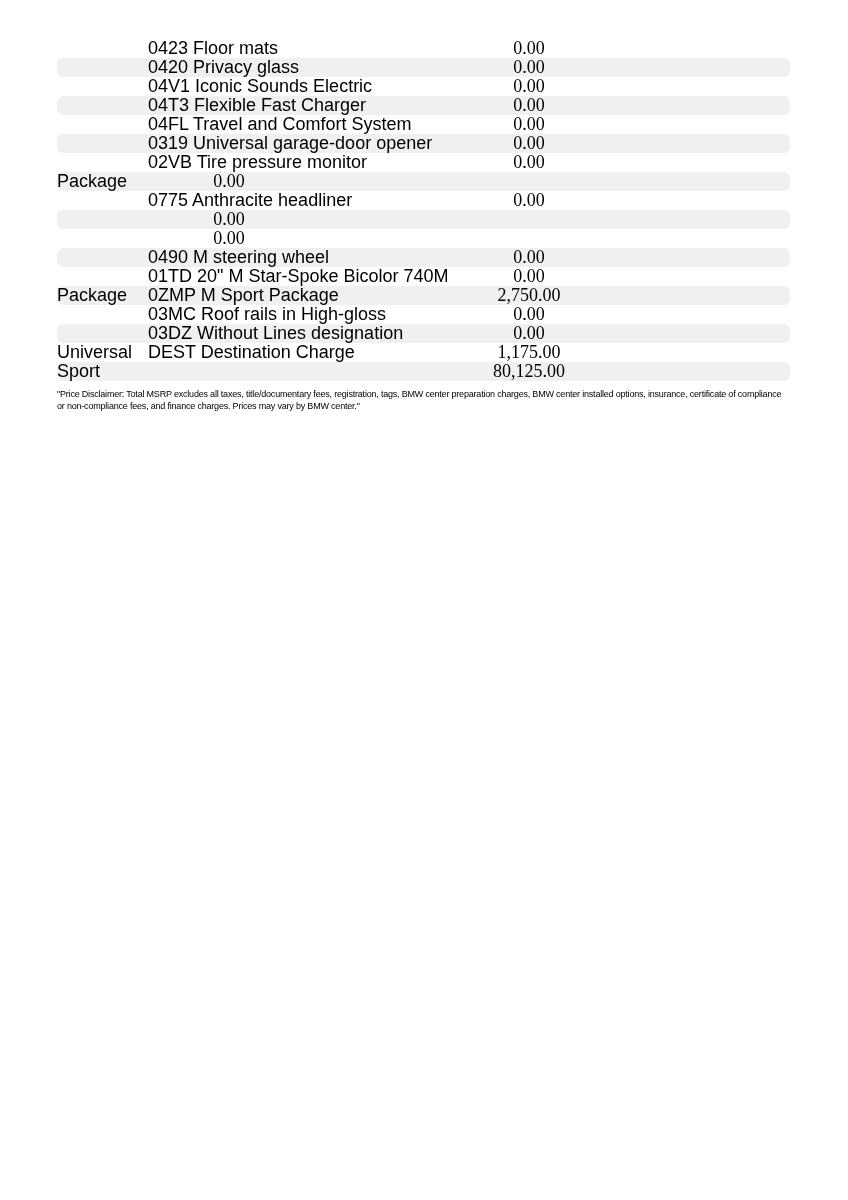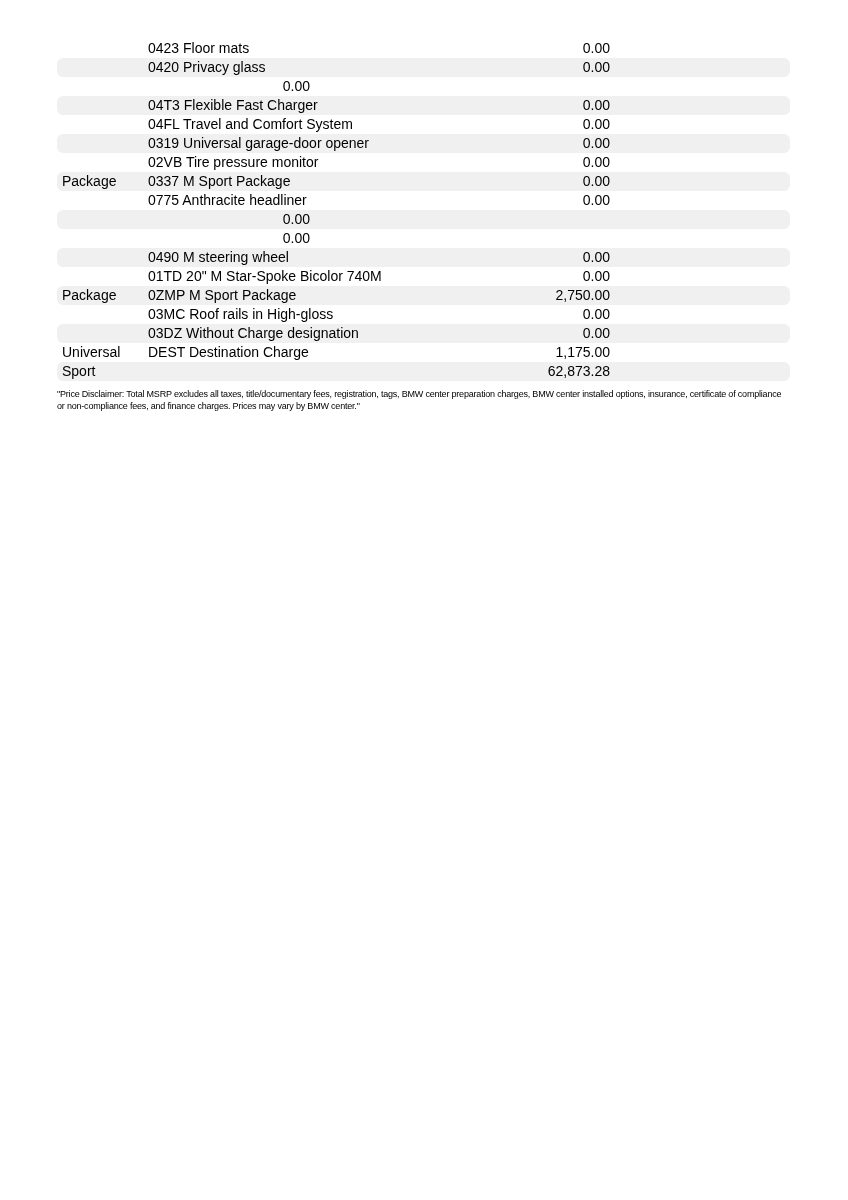--- a/index.html
+++ b/index.html
@@ -23,43 +23,43 @@
   .price-table {
     position: absolute;
     top: 39px;
     left: 57px;
     width: 733px;
   }
   .row {
     display: flex;
     align-items: center;
     height: 19px;
-    font-size: 14px;
+    font-size: 18px;
     line-height: 19px;
     background: #ffffff;
   }
   .row.alt {
     background: var(--stripe, #f0f0f0);
     border-radius: 6px;
   }
   .cell {
     white-space: nowrap;
     overflow: hidden;
   }
   .cell.cat {
     width: 91px;
-    padding-left: 5px;
     box-sizing: border-box;
   }
   .cell.item {
     width: 300px;
   }
   .cell.price {
     width: 162px;
-    text-align: right;
+    text-align: center;
+    font-family: Liberation Serif, serif;
   }
   .cell.filler {
     flex: 1;
   }
   .disclaimer {
     position: absolute;
     top: 389px;
     left: 57px;
     width: 730px;
     font-size: 9px;
@@ -82,20 +82,21 @@
         <div class="cell filler"></div>
       </div>
       <div class="row alt">
         <div class="cell cat"></div>
         <div class="cell item">0420 Privacy glass</div>
         <div class="cell price">0.00</div>
         <div class="cell filler"></div>
       </div>
       <div class="row">
         <div class="cell cat"></div>
+        <div class="cell item">04V1 Iconic Sounds Electric</div>
         <div class="cell price">0.00</div>
         <div class="cell filler"></div>
       </div>
       <div class="row alt">
         <div class="cell cat"></div>
         <div class="cell item">04T3 Flexible Fast Charger</div>
         <div class="cell price">0.00</div>
         <div class="cell filler"></div>
       </div>
       <div class="row">
@@ -111,21 +112,20 @@
         <div class="cell filler"></div>
       </div>
       <div class="row">
         <div class="cell cat"></div>
         <div class="cell item">02VB Tire pressure monitor</div>
         <div class="cell price">0.00</div>
         <div class="cell filler"></div>
       </div>
       <div class="row alt">
         <div class="cell cat">Package</div>
-        <div class="cell item">0337 M Sport Package</div>
         <div class="cell price">0.00</div>
         <div class="cell filler"></div>
       </div>
       <div class="row">
         <div class="cell cat"></div>
         <div class="cell item">0775 Anthracite headliner</div>
         <div class="cell price">0.00</div>
         <div class="cell filler"></div>
       </div>
       <div class="row alt">
@@ -157,33 +157,33 @@
         <div class="cell filler"></div>
       </div>
       <div class="row">
         <div class="cell cat"></div>
         <div class="cell item">03MC Roof rails in High-gloss</div>
         <div class="cell price">0.00</div>
         <div class="cell filler"></div>
       </div>
       <div class="row alt">
         <div class="cell cat"></div>
-        <div class="cell item">03DZ Without Charge designation</div>
+        <div class="cell item">03DZ Without Lines designation</div>
         <div class="cell price">0.00</div>
         <div class="cell filler"></div>
       </div>
       <div class="row">
         <div class="cell cat">Universal</div>
         <div class="cell item">DEST Destination Charge</div>
         <div class="cell price">1,175.00</div>
         <div class="cell filler"></div>
       </div>
       <div class="row alt">
         <div class="cell cat">Sport</div>
         <div class="cell item"></div>
-        <div class="cell price">62,873.28</div>
+        <div class="cell price">80,125.00</div>
         <div class="cell filler"></div>
       </div>
     </div>
 
   <div class="disclaimer">"Price Disclaimer: Total MSRP excludes all taxes, title/documentary fees, registration, tags, BMW center preparation charges, BMW center installed options, insurance, certificate of compliance or non-compliance fees, and finance charges. Prices may vary by BMW center."</div>
 
 </div>
 
 </body></html>

